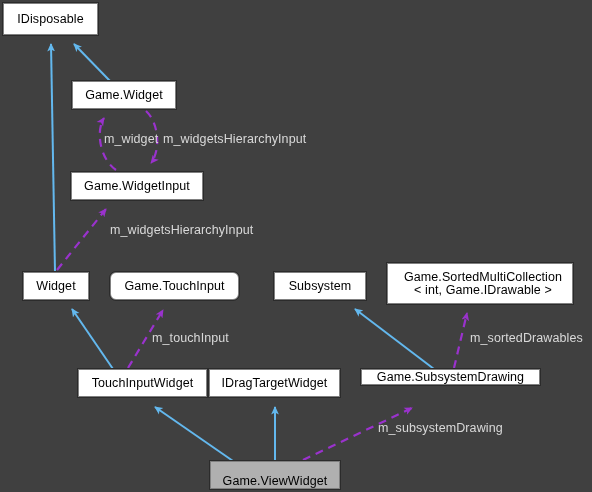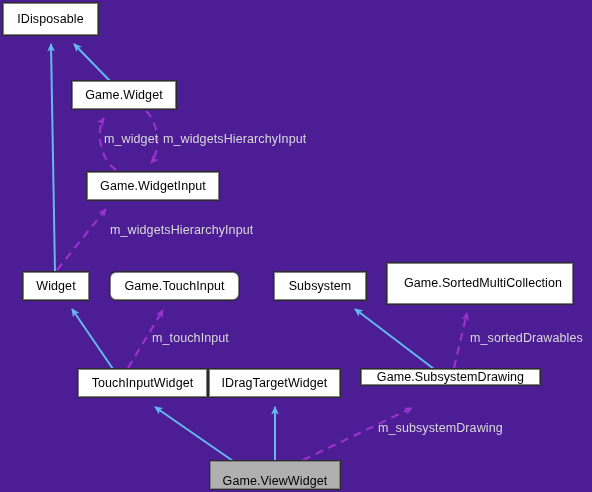--- a/index.html
+++ b/index.html
@@ -4,21 +4,21 @@
 <style>
   html, body {
     margin: 0;
     padding: 0;
     background: #000000;
   }
   #diagram {
     position: relative;
     width: 592px;
     height: 492px;
-    background: #4c1d95;
+    background: #404040;
     font-family: "Liberation Sans", sans-serif;
     overflow: hidden;
   }
   #edge-layer {
     position: absolute;
     left: 0;
     top: 0;
     width: 592px;
     height: 492px;
     pointer-events: none;
@@ -121,38 +121,39 @@
   </svg>
 
   <div class="node" style="left:3px; top:3px; width:95px; height:32px;">
     <span>IDisposable</span>
   </div>
 
   <div class="node" style="left:72px; top:81px; width:104px; height:28px;">
     <span>Game.Widget</span>
   </div>
 
-  <div class="node" style="left:71px; top:172px; width:132px; height:28px;margin-left:16px;">
+  <div class="node" style="left:71px; top:172px; width:132px; height:28px;">
     <span>Game.WidgetInput</span>
   </div>
 
   <div class="node" style="left:23px; top:272px; width:66px; height:28px;">
     <span>Widget</span>
   </div>
 
   <div class="node" style="left:110px; top:272px; width:129px; height:28px;border-radius:6px;">
     <span>Game.TouchInput</span>
   </div>
 
   <div class="node" style="left:274px; top:272px; width:92px; height:28px;">
     <span>Subsystem</span>
   </div>
 
   <div class="node" style="left:387px; top:263px; width:186px; height:41px;padding-left:6px;">
     <span>Game.SortedMultiCollection</span>
+    <span class="line2">&lt; int, Game.IDrawable &gt;</span>
   </div>
 
   <div class="node" style="left:58px; top:369px; width:129px; height:28px;margin-left:20px;">
     <span>TouchInputWidget</span>
   </div>
 
   <div class="node" style="left:209px; top:369px; width:131px; height:28px;">
     <span>IDragTargetWidget</span>
   </div>
 

